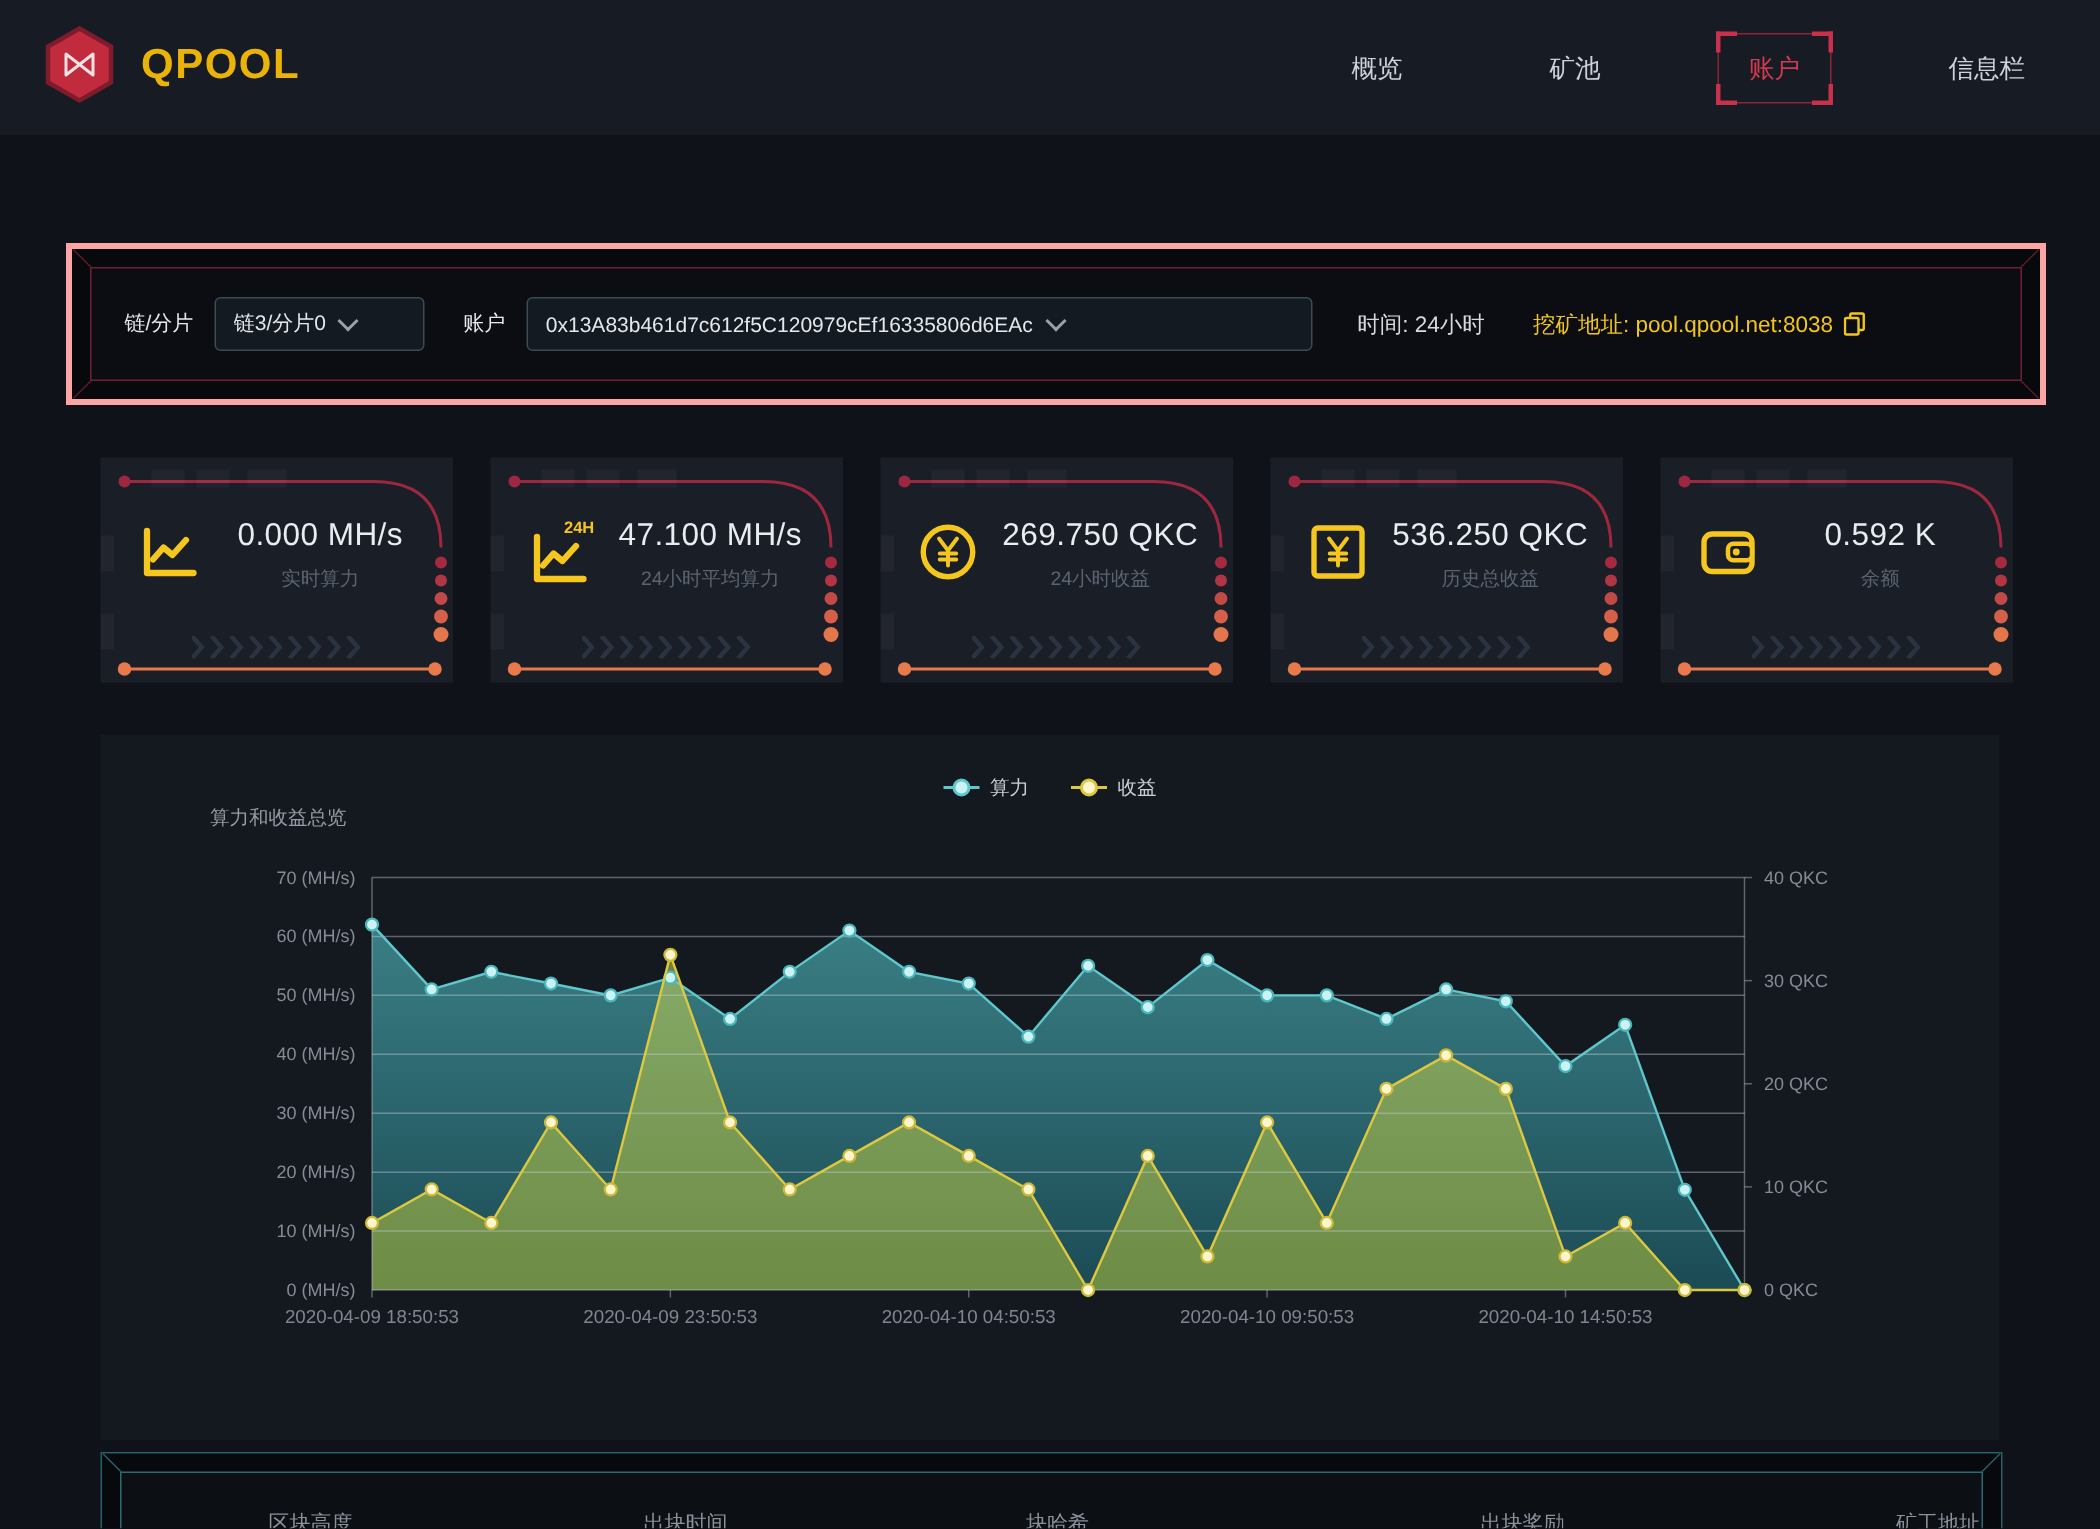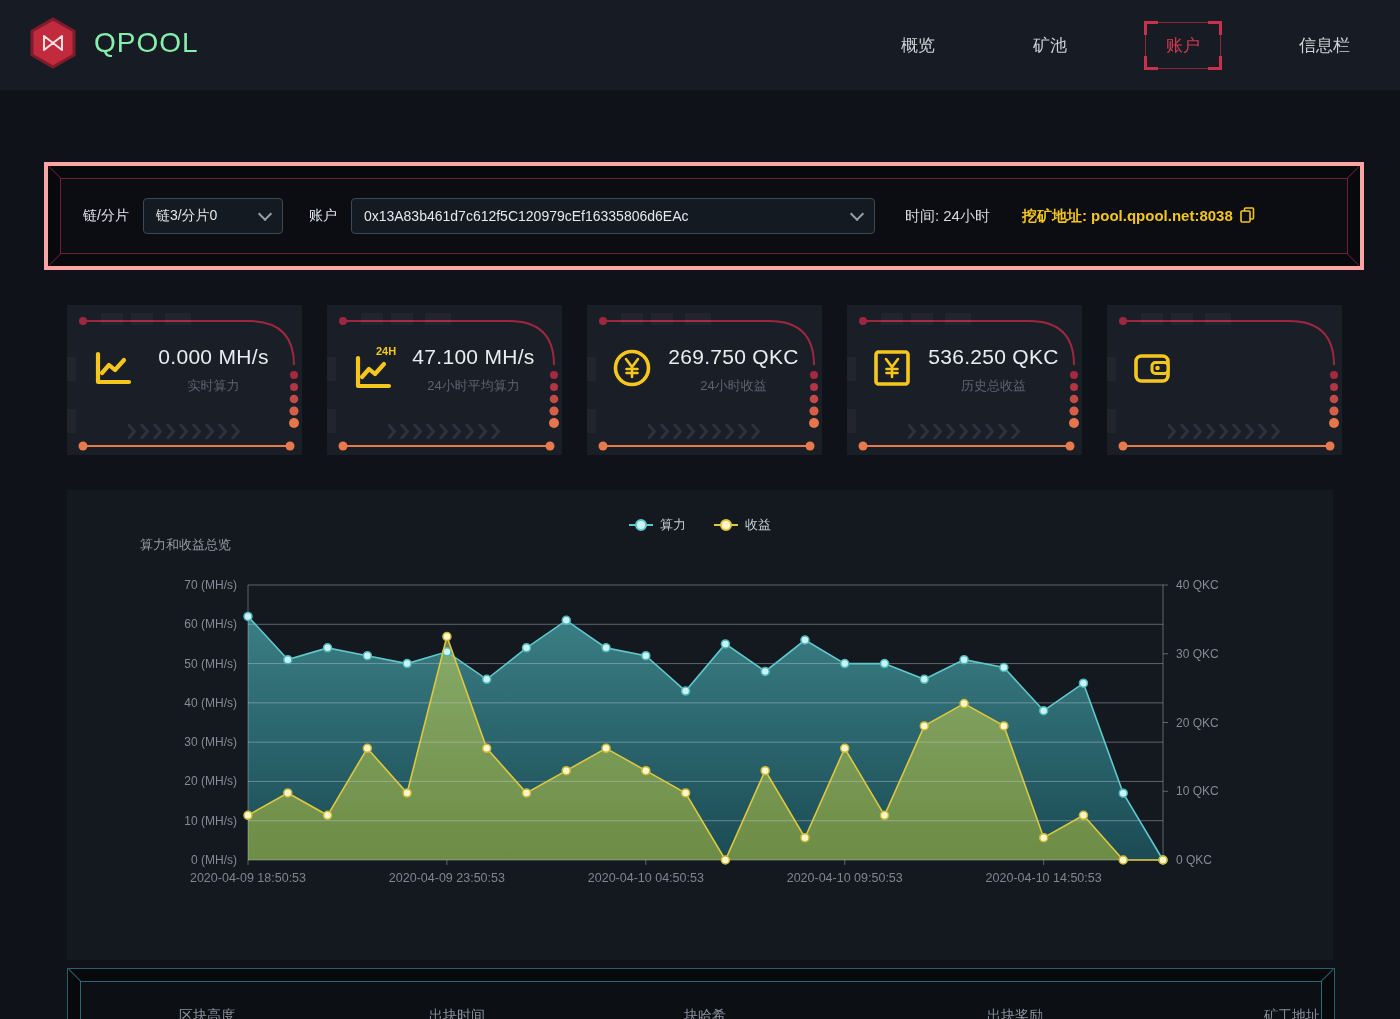--- a/index.html
+++ b/index.html
@@ -2,47 +2,47 @@
 <html><head>
 <meta charset="utf-8">
 <style>
   html,body{margin:0;padding:0;background:#0e1117;}
   body{font-family:"Liberation Sans","DejaVu Sans",sans-serif;}
   #page{position:relative;width:1400px;height:1019px;background:#0f1218;overflow:hidden;}
 
   
   #topbar{position:absolute;left:0;top:0;width:1400px;height:90px;background:#171b24;}
   #brand{position:absolute;left:28px;top:17px;display:flex;align-items:center;gap:16px;}
-  #brand-name{color:#86efac;font-size:28px;font-weight:400;letter-spacing:1px;}
+  #brand-name{color:#eab308;font-size:28px;font-weight:700;letter-spacing:1px;}
   #nav{position:absolute;right:30px;top:0;height:90px;display:flex;align-items:center;gap:58px;}
   .nav-item{color:#ced2d8;font-size:17px;cursor:pointer;padding:11px 20px;position:relative;}
   .nav-item.active{color:#d23a50;border:1px solid #8e2437;}
   .nav-item.active .corner{position:absolute;width:11px;height:11px;}
   .corner.tl{left:-2px;top:-2px;border-left:3px solid #c9304a;border-top:3px solid #c9304a;}
   .corner.tr{right:-2px;top:-2px;border-right:3px solid #c9304a;border-top:3px solid #c9304a;}
   .corner.bl{left:-2px;bottom:-2px;border-left:3px solid #c9304a;border-bottom:3px solid #c9304a;}
   .corner.br{right:-2px;bottom:-2px;border-right:3px solid #c9304a;border-bottom:3px solid #c9304a;}
 
   
   #filter-frame{position:absolute;left:44px;top:162px;width:1312px;height:100px;border:4px solid #fca5a5;background:#08090d;}
   #filter-inner{position:absolute;left:12px;top:12px;right:12px;bottom:12px;border:1px solid #6e2030;background:#0b0d12;display:flex;align-items:center;padding-left:22px;box-sizing:border-box;}
   .bev{position:absolute;width:18px;height:1px;background:#5e1a28;}
   .bev.tl{left:-2px;top:6px;transform:rotate(45deg);}
   .bev.tr{right:-2px;top:6px;transform:rotate(-45deg);}
   .bev.bl{left:-2px;bottom:6px;transform:rotate(-45deg);}
   .bev.br{right:-2px;bottom:6px;transform:rotate(45deg);}
   .f-label{color:#e4e8ee;font-size:14px;white-space:nowrap;}
-  .select{height:36px;background:#131a21;border:1px solid #3c4a52;border-radius:4px;display:flex;align-items:center;justify-content:space-between;padding:0 12px;box-sizing:border-box;cursor:pointer;}
+  .select{height:36px;background:#131a21;border:1px solid #3c4a52;border-radius:4px;display:flex;align-items:center;padding:0 12px;box-sizing:border-box;cursor:pointer;}
   .select .val{color:#e4e8ec;font-size:14px;white-space:nowrap;overflow:hidden;}
   .caret{width:8px;height:8px;border-right:2px solid #98a2ac;border-bottom:2px solid #98a2ac;transform:rotate(45deg);margin-left:10px;margin-top:-4px;flex:none;}
   #sel-chain{width:140px;margin-left:14px;}
   #sel-account{width:524px;margin-left:14px;}
   #lbl-account{margin-left:26px;}
   #time-text{color:#d6dade;font-size:15px;margin-left:30px;white-space:nowrap;}
-  #mine-addr{color:#f2c51d;font-size:15px;font-weight:bold;margin-left:32px;white-space:nowrap;display:flex;align-items:flex-start;gap:7px;}
+  #mine-addr{color:#f2c51d;font-size:15px;font-weight:normal;margin-left:32px;white-space:nowrap;display:flex;align-items:center;gap:7px;}
 
   
   #cards{position:absolute;left:67px;top:305px;width:1382px;height:150px;}
   .card{position:absolute;top:0;width:235px;height:150px;background:#1a1e27;}
   .card .deco{position:absolute;background:rgba(255,255,255,0.035);}
   .card .icon{position:absolute;left:22px;top:40px;width:46px;height:46px;}
   .card .txt{position:absolute;left:72px;right:14px;top:40px;text-align:center;}
   .card .val{color:#e9ecf0;font-size:21px;letter-spacing:.3px;}
   .card .lab{color:#5a6470;font-size:13px;margin-top:8px;}
   .card .chev{position:absolute;left:0;right:0;bottom:16px;display:flex;justify-content:center;}
@@ -328,20 +328,24 @@
         <span class="deco" style="left:34px;top:8px;width:22px;height:12px;"></span>
      <span class="deco" style="left:64px;top:8px;width:22px;height:12px;"></span>
      <span class="deco" style="left:98px;top:8px;width:26px;height:12px;"></span>
      <span class="deco" style="left:0;top:52px;width:9px;height:24px;"></span>
      <span class="deco" style="left:0;top:104px;width:9px;height:24px;"></span>
      <span class="icon"><svg width="46" height="46" viewBox="0 0 46 46">
             <rect x="7" y="11" width="32" height="25" rx="5.5" stroke="#f5c71e" stroke-width="3.6" fill="none"></rect>
             <rect x="23" y="17.5" width="16" height="11" rx="3.5" stroke="#f5c71e" stroke-width="3" fill="#1a1e27"></rect>
             <circle cx="28.5" cy="23" r="2.3" fill="#f5c71e"></circle>
           </svg></span>
+     <div class="txt">
+       <div class="val">0.592 K</div>
+       <div class="lab">余额</div>
+     </div>
      <div class="chev">
           <svg width="114" height="15" viewBox="0 0 114 15">
             <polyline points="0,0 6.5,7.5 0,15" stroke="#2c3340" stroke-width="3" fill="none"></polyline>
             <polyline points="13,0 19.5,7.5 13,15" stroke="#2c3340" stroke-width="3" fill="none"></polyline>
             <polyline points="26,0 32.5,7.5 26,15" stroke="#2c3340" stroke-width="3" fill="none"></polyline>
             <polyline points="39,0 45.5,7.5 39,15" stroke="#2c3340" stroke-width="3" fill="none"></polyline>
             <polyline points="52,0 58.5,7.5 52,15" stroke="#2c3340" stroke-width="3" fill="none"></polyline>
             <polyline points="65,0 71.5,7.5 65,15" stroke="#2c3340" stroke-width="3" fill="none"></polyline>
             <polyline points="78,0 84.5,7.5 78,15" stroke="#2c3340" stroke-width="3" fill="none"></polyline>
             <polyline points="91,0 97.5,7.5 91,15" stroke="#2c3340" stroke-width="3" fill="none"></polyline>

